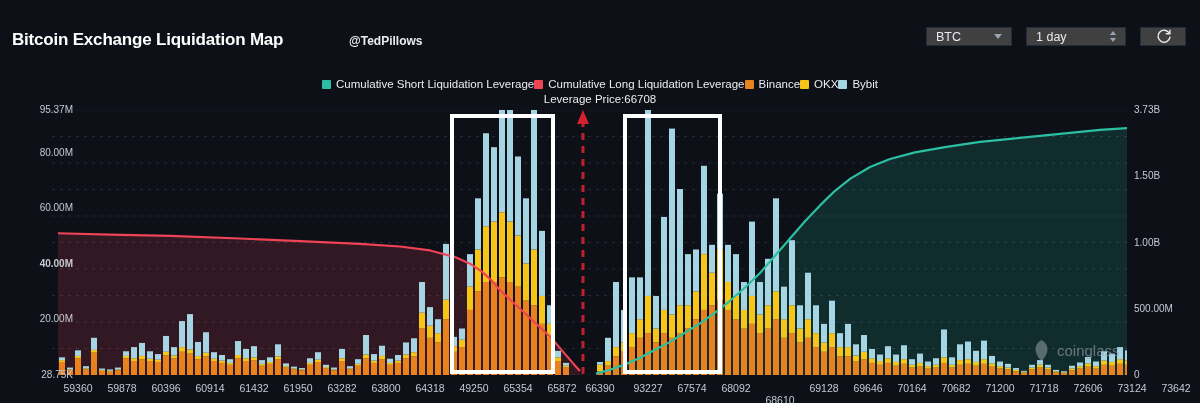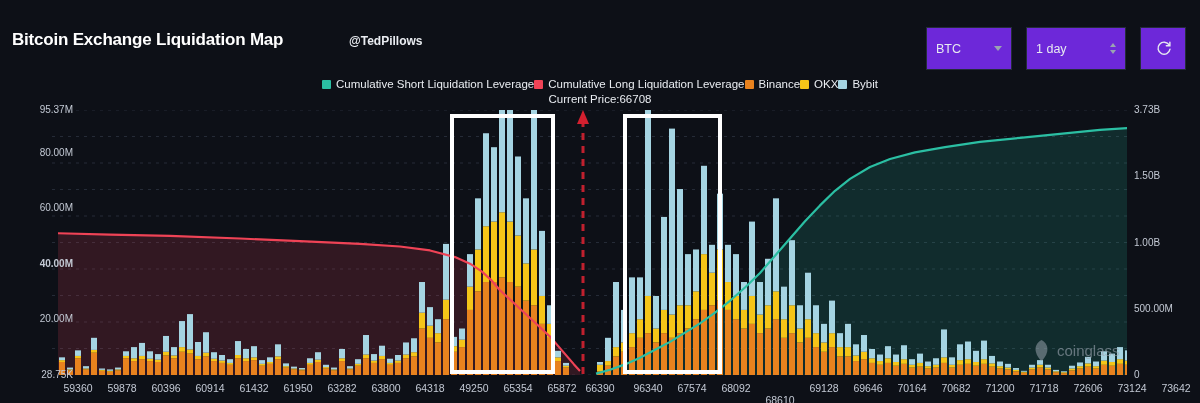--- a/index.html
+++ b/index.html
@@ -18,21 +18,21 @@
     font-size: 17px; font-weight: bold; color: #ffffff; letter-spacing: -.2px;
   }
   #handle {
     position: absolute; left: 349px; top: 34px;
     font-size: 12px; font-weight: bold; color: #e9ecf1;
   }
 
   
   #controls { position: absolute; right: 14px; top: 27px; display: flex; align-items: center; gap: 14px; }
   .ctrl {
-    height: 43px; background: #6d28d9; border: 1px solid #252c39; border-radius: 0;
+    height: 19px; background: #404040; border: 1px solid #252c39; border-radius: 0;
     display: flex; align-items: center; color: #e7eaf0; font-size: 12.5px;
   }
   #symbol-select { width: 86px; padding: 0 9px; justify-content: space-between; }
   #interval-stepper { width: 100px; padding: 0 9px; justify-content: space-between; }
   #refresh-button { width: 46px; justify-content: center; cursor: pointer; }
   .caret-down { width: 0; height: 0; border-left: 4px solid transparent; border-right: 4px solid transparent; border-top: 5px solid #9aa3b2; }
   .stepper-arrows { display: flex; flex-direction: column; gap: 3px; align-items: center; }
   .stepper-arrows i { display: block; width: 0; height: 0; border-left: 3.5px solid transparent; border-right: 3.5px solid transparent; }
   .stepper-arrows i.up { border-bottom: 4.5px solid #9aa3b2; }
   .stepper-arrows i.dn { border-top: 4.5px solid #9aa3b2; }
@@ -112,21 +112,21 @@
       </div>
       <div class="legend-item">
         <span class="legend-swatch" style="background: rgb(245, 197, 24);"></span>
         <span>OKX</span>
       </div>
       <div class="legend-item">
         <span class="legend-swatch" style="background: rgb(165, 212, 226);"></span>
         <span>Bybit</span>
       </div>
     </div>
-  <div id="current-price-label">Current Price:66708</div>
+  <div id="current-price-label">Leverage Price:66708</div>
 
   <div id="plot-area">
     <svg id="plot-svg" width="1075" height="265">
         <line x1="0" y1="0" x2="1075" y2="0" stroke="#3a4252" stroke-width="1" stroke-dasharray="3 5" opacity="0.55"></line>
         <line x1="0" y1="26.5" x2="1075" y2="26.5" stroke="#3a4252" stroke-width="1" stroke-dasharray="3 5" opacity="0.55"></line>
         <line x1="0" y1="53" x2="1075" y2="53" stroke="#3a4252" stroke-width="1" stroke-dasharray="3 5" opacity="0.55"></line>
         <line x1="0" y1="79.5" x2="1075" y2="79.5" stroke="#3a4252" stroke-width="1" stroke-dasharray="3 5" opacity="0.55"></line>
         <line x1="0" y1="106" x2="1075" y2="106" stroke="#3a4252" stroke-width="1" stroke-dasharray="3 5" opacity="0.55"></line>
         <line x1="0" y1="132.5" x2="1075" y2="132.5" stroke="#3a4252" stroke-width="1" stroke-dasharray="3 5" opacity="0.55"></line>
         <line x1="0" y1="159" x2="1075" y2="159" stroke="#3a4252" stroke-width="1" stroke-dasharray="3 5" opacity="0.55"></line>
@@ -568,21 +568,21 @@
       <div class="axis-label" style="left: 210px;">60914</div>
       <div class="axis-label" style="left: 254px;">61432</div>
       <div class="axis-label" style="left: 298px;">61950</div>
       <div class="axis-label" style="left: 342px;">63282</div>
       <div class="axis-label" style="left: 386px;">63800</div>
       <div class="axis-label" style="left: 430px;">64318</div>
       <div class="axis-label" style="left: 474px;">49250</div>
       <div class="axis-label" style="left: 518px;">65354</div>
       <div class="axis-label" style="left: 562px;">65872</div>
       <div class="axis-label" style="left: 600px;">66390</div>
-      <div class="axis-label" style="left: 648px;">96340</div>
+      <div class="axis-label" style="left: 648px;">93227</div>
       <div class="axis-label" style="left: 692px;">67574</div>
       <div class="axis-label" style="left: 736px;">68092</div>
       <div class="axis-label" style="left: 780px; margin-top: 12px;">68610</div>
       <div class="axis-label" style="left: 824px;">69128</div>
       <div class="axis-label" style="left: 868px;">69646</div>
       <div class="axis-label" style="left: 912px;">70164</div>
       <div class="axis-label" style="left: 956px;">70682</div>
       <div class="axis-label" style="left: 1000px;">71200</div>
       <div class="axis-label" style="left: 1044px;">71718</div>
       <div class="axis-label" style="left: 1088px;">72606</div>

